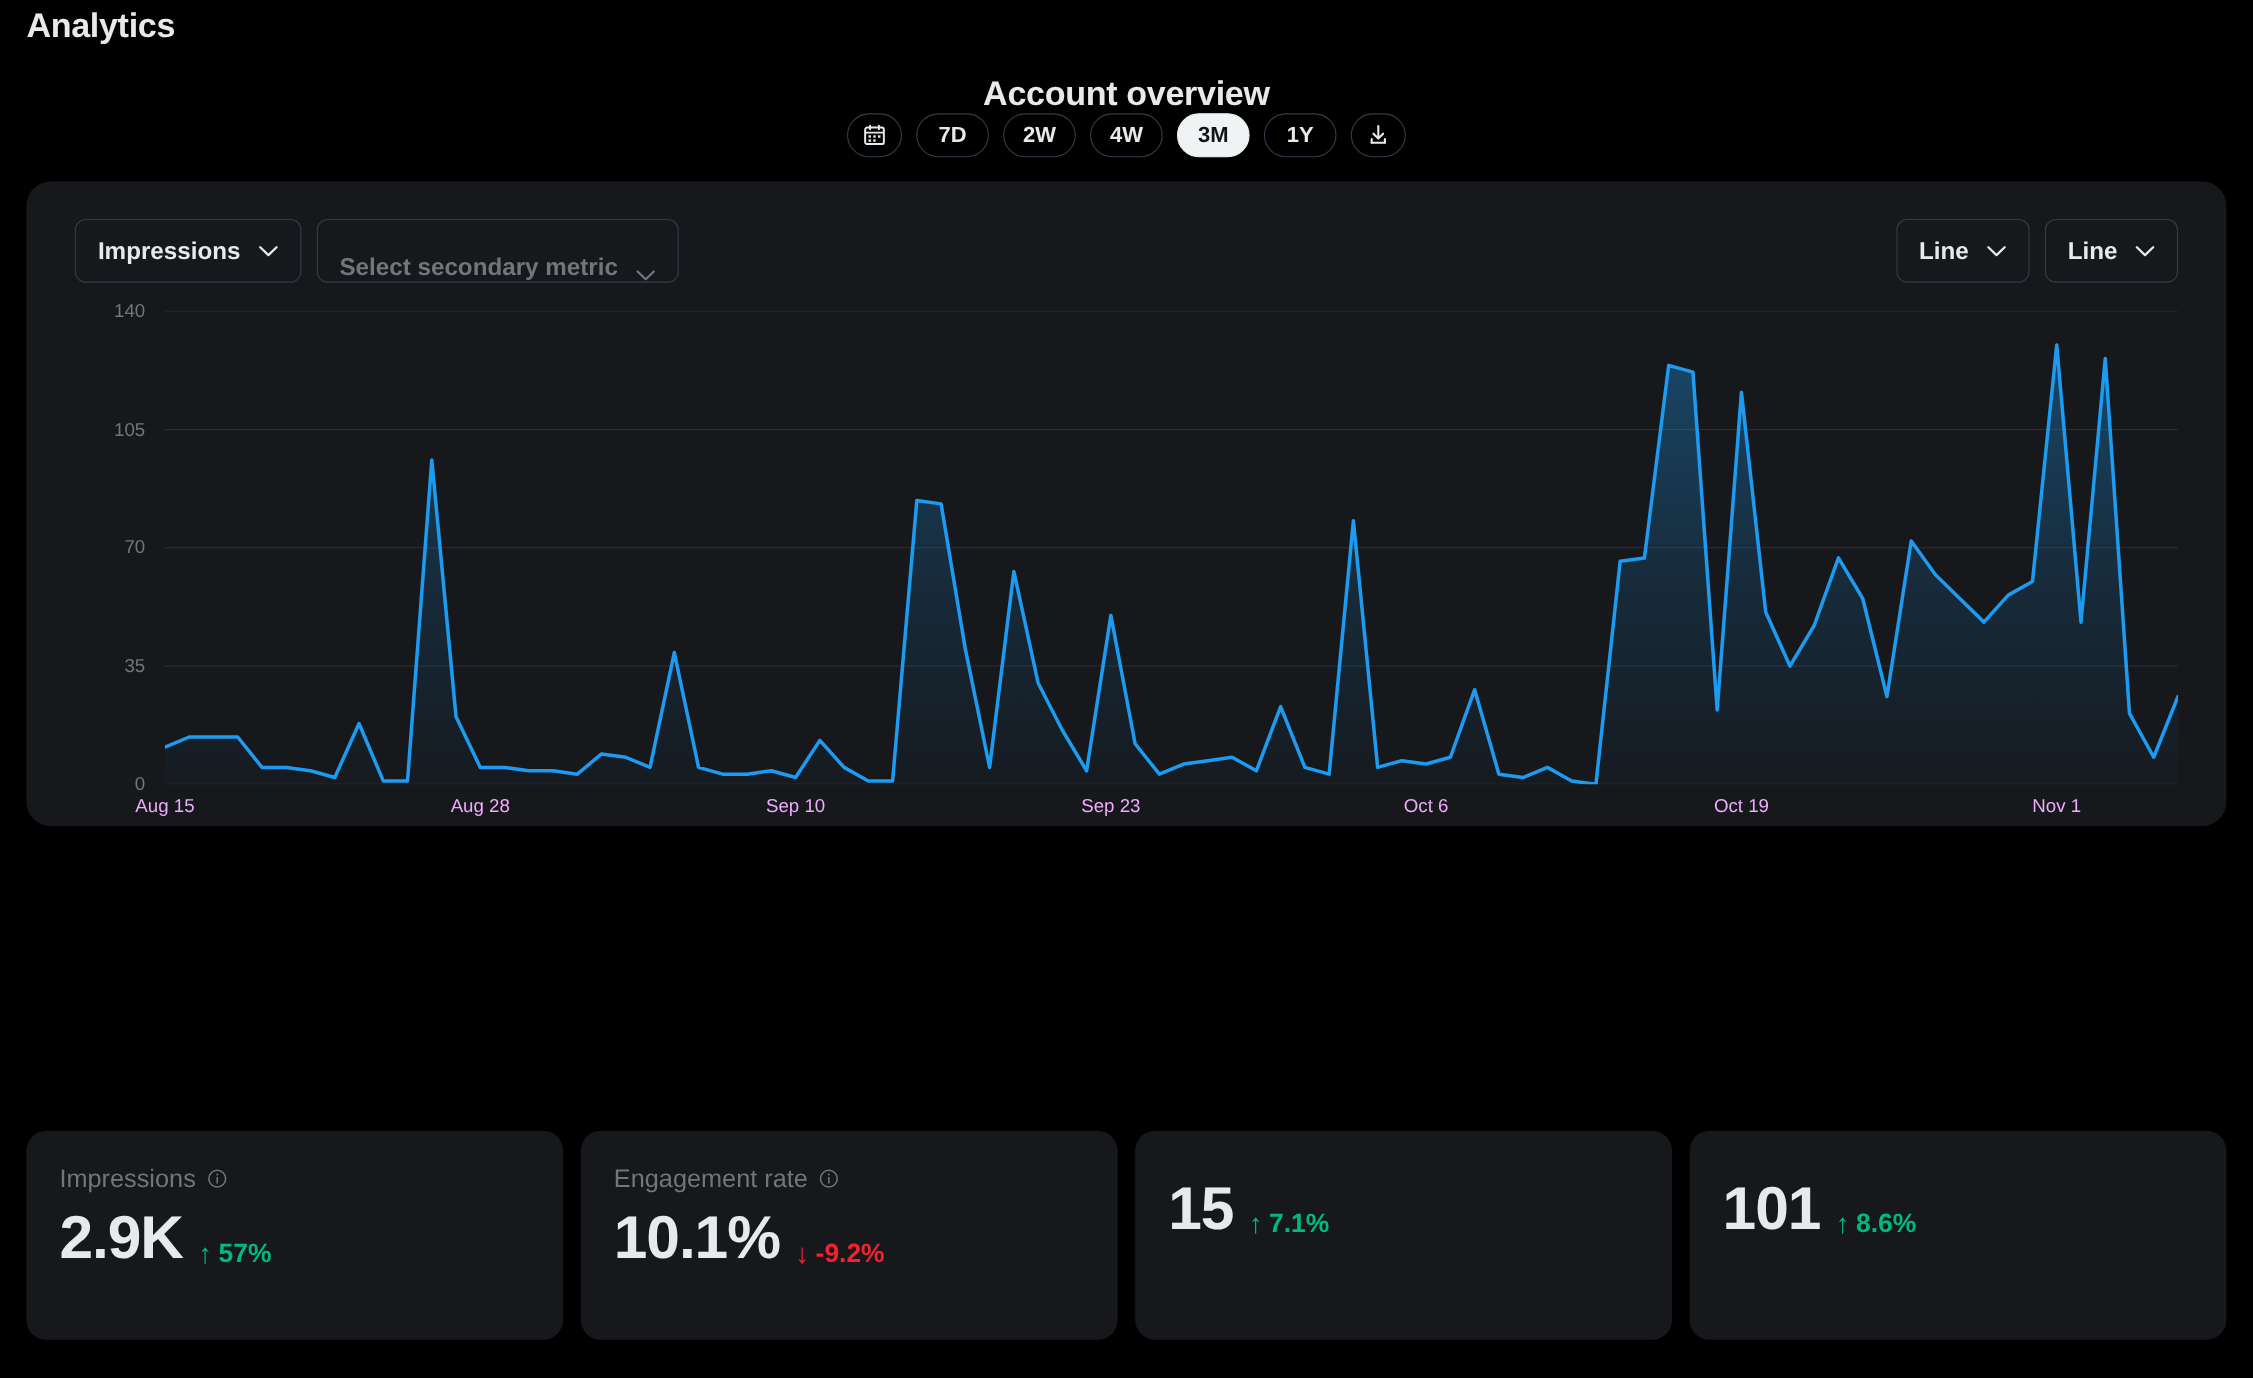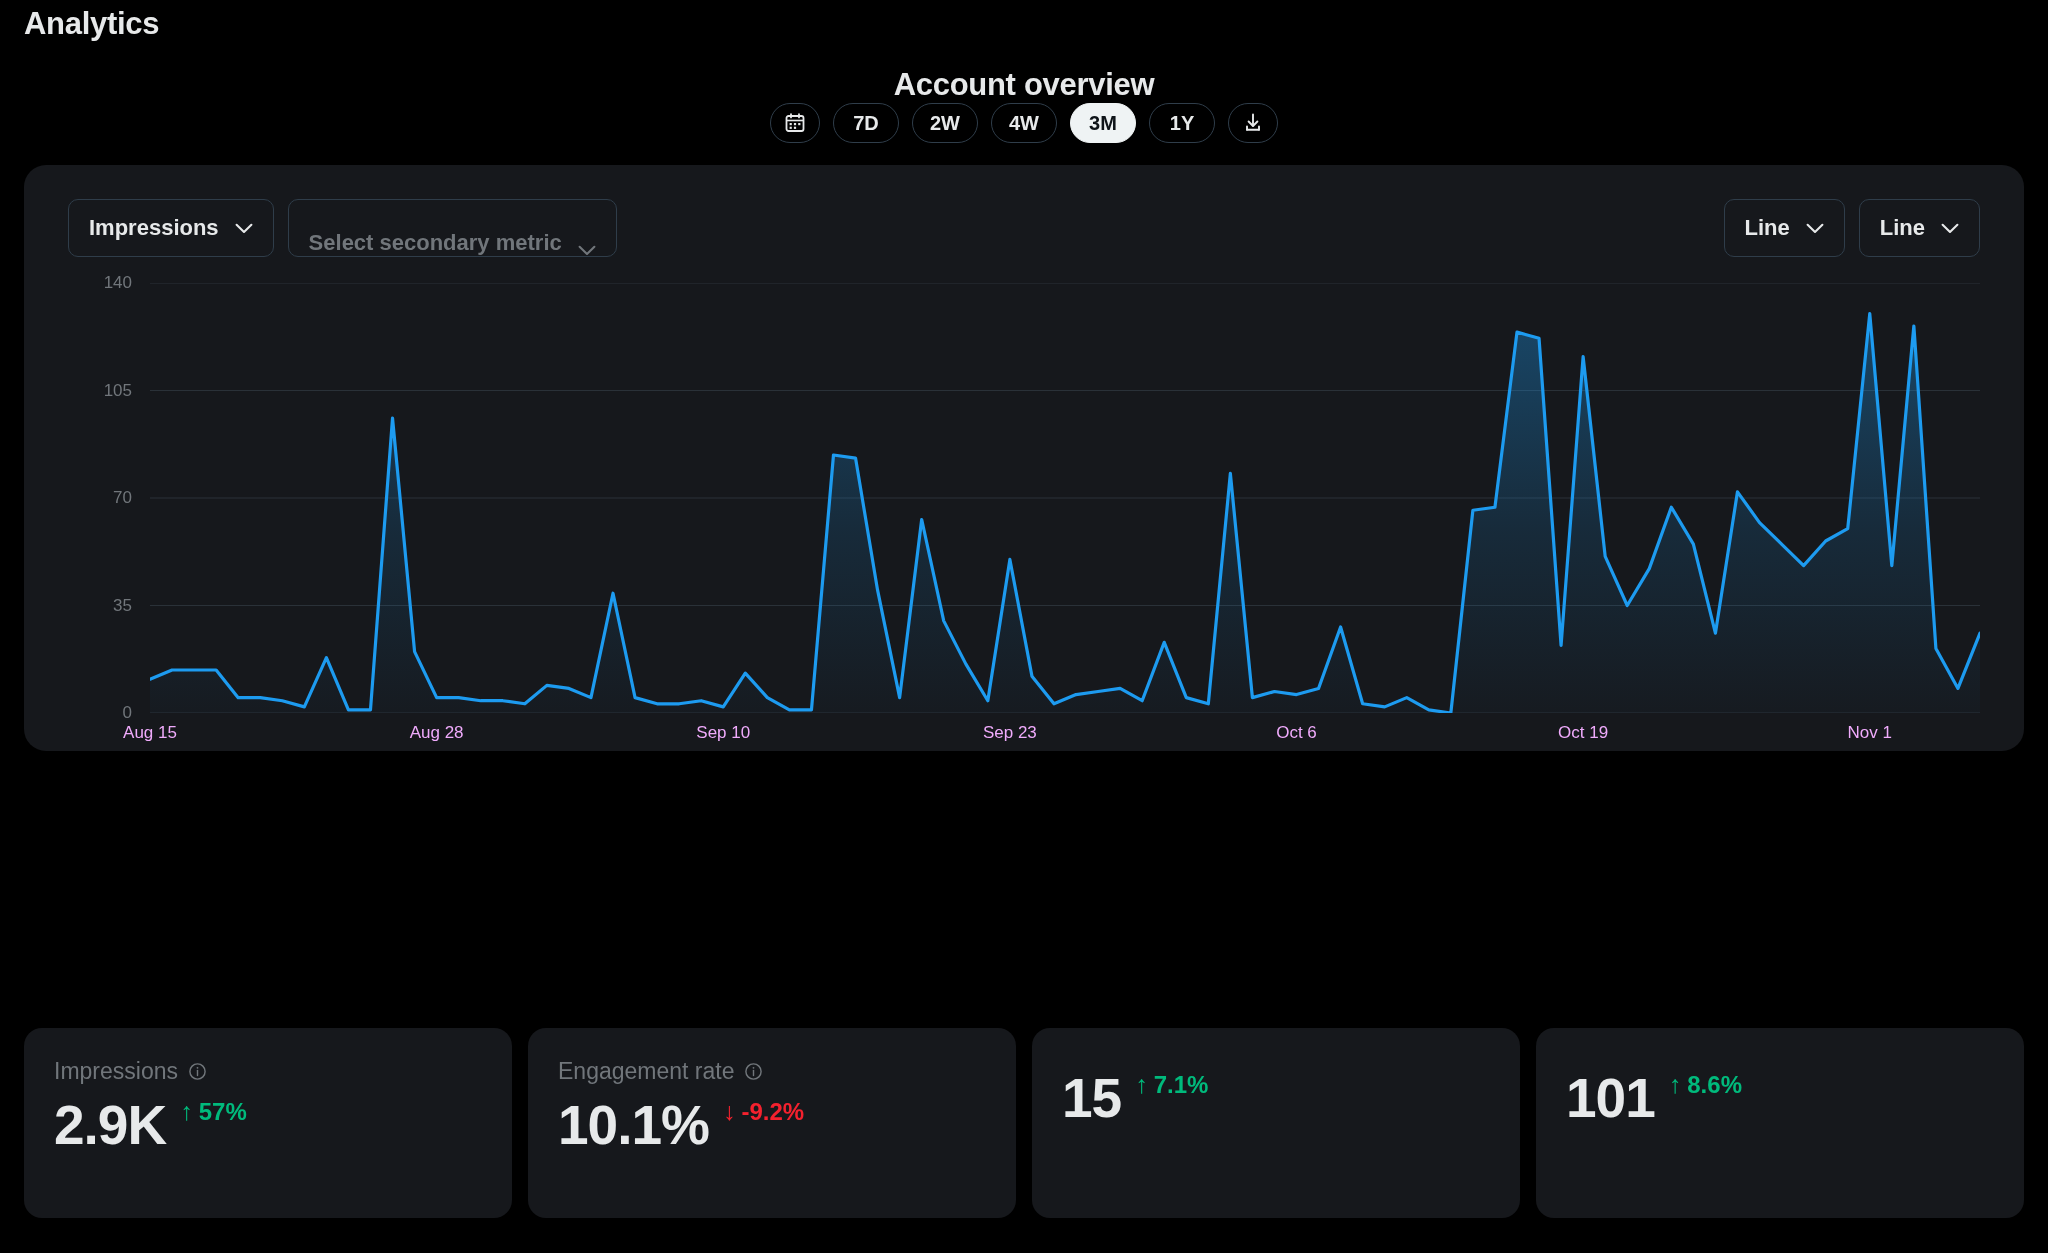--- a/index.html
+++ b/index.html
@@ -87,21 +87,21 @@
   .card {
     flex: 1 1 0; height: 190px; background: #16181c;
     border-radius: 18px; padding: 30px 30px;
   }
   .card-head {
     display: flex; align-items: center; gap: 10px;
     font-size: 23px; color: #71767b; font-weight: 400;
   }
   .info-i { width: 19px; height: 19px; flex: 0 0 auto; }
   .info-i svg { display: block; }
-  .card-body { display: flex; align-items: flex-start; gap: 14px; margin-top: 12px; }
+  .card-body { display: flex; align-items: flex-end; gap: 14px; margin-top: 12px; }
   .card-value {
     font-size: 55px; font-weight: 700; color: #e7e9ea; letter-spacing: -1px;
     line-height: 1.05;
   }
   .delta { font-size: 24px; font-weight: 700; display: flex; align-items: center; gap: 6px; }
   .delta.up { color: #00ba7c; }
   .delta.down { color: #f4212e; }
   .delta .arrow { font-size: 25px; font-weight: 400; }
 </style>
 </head>

